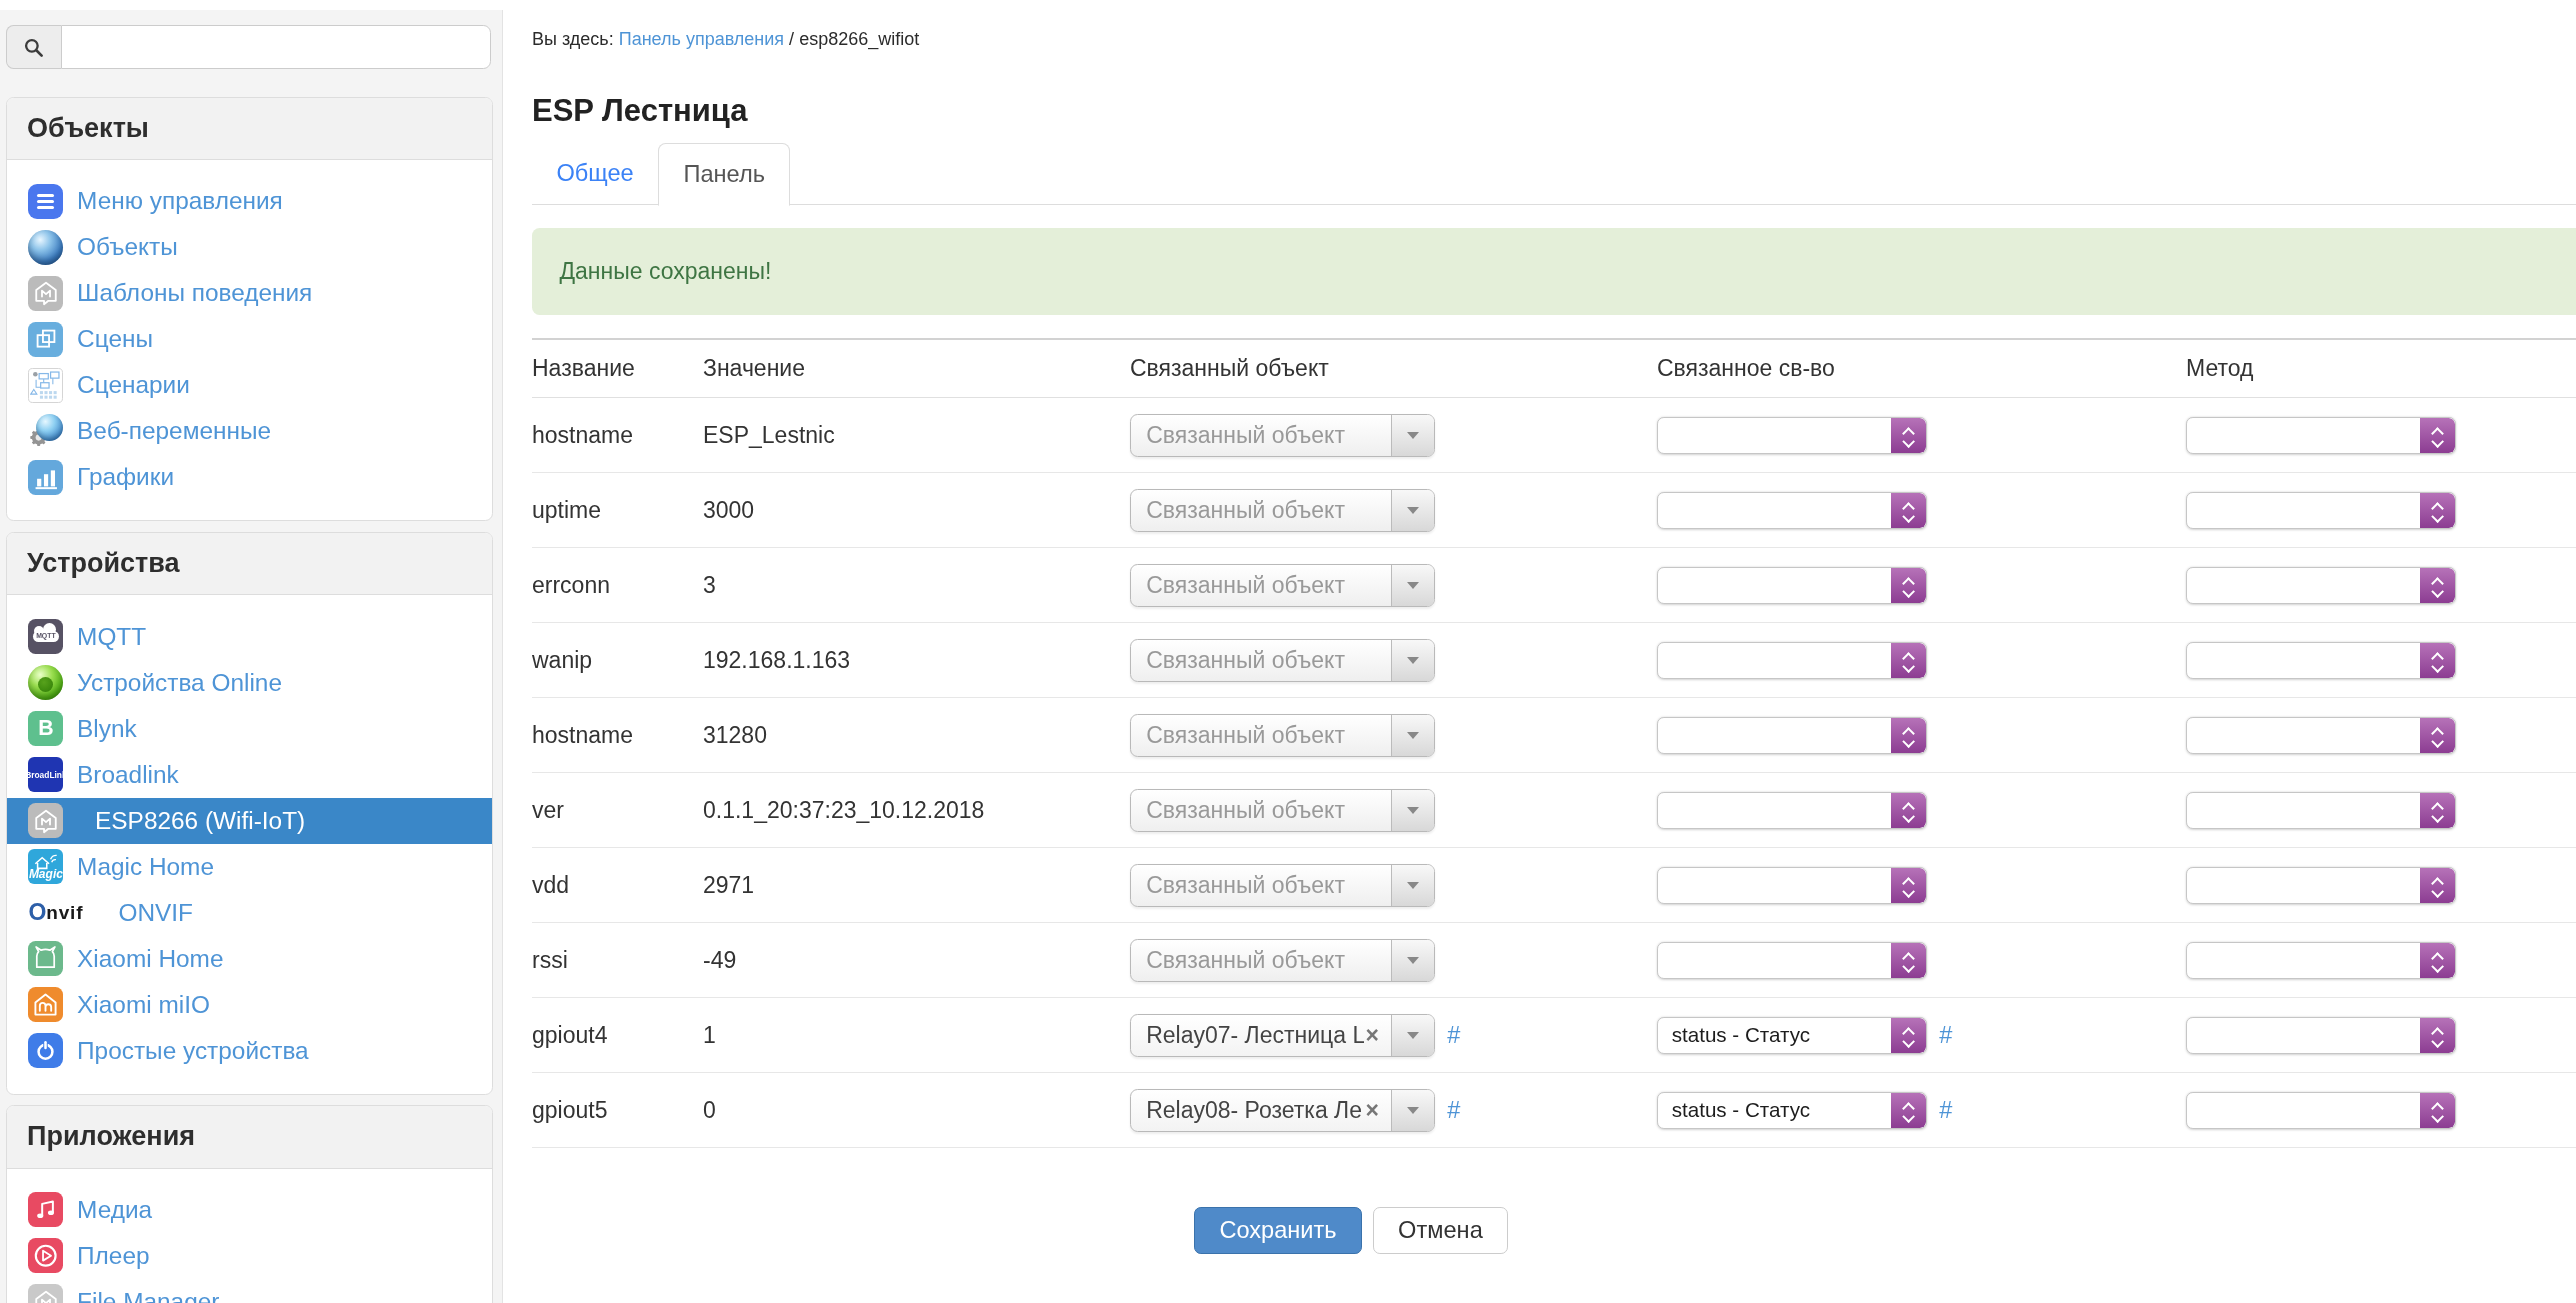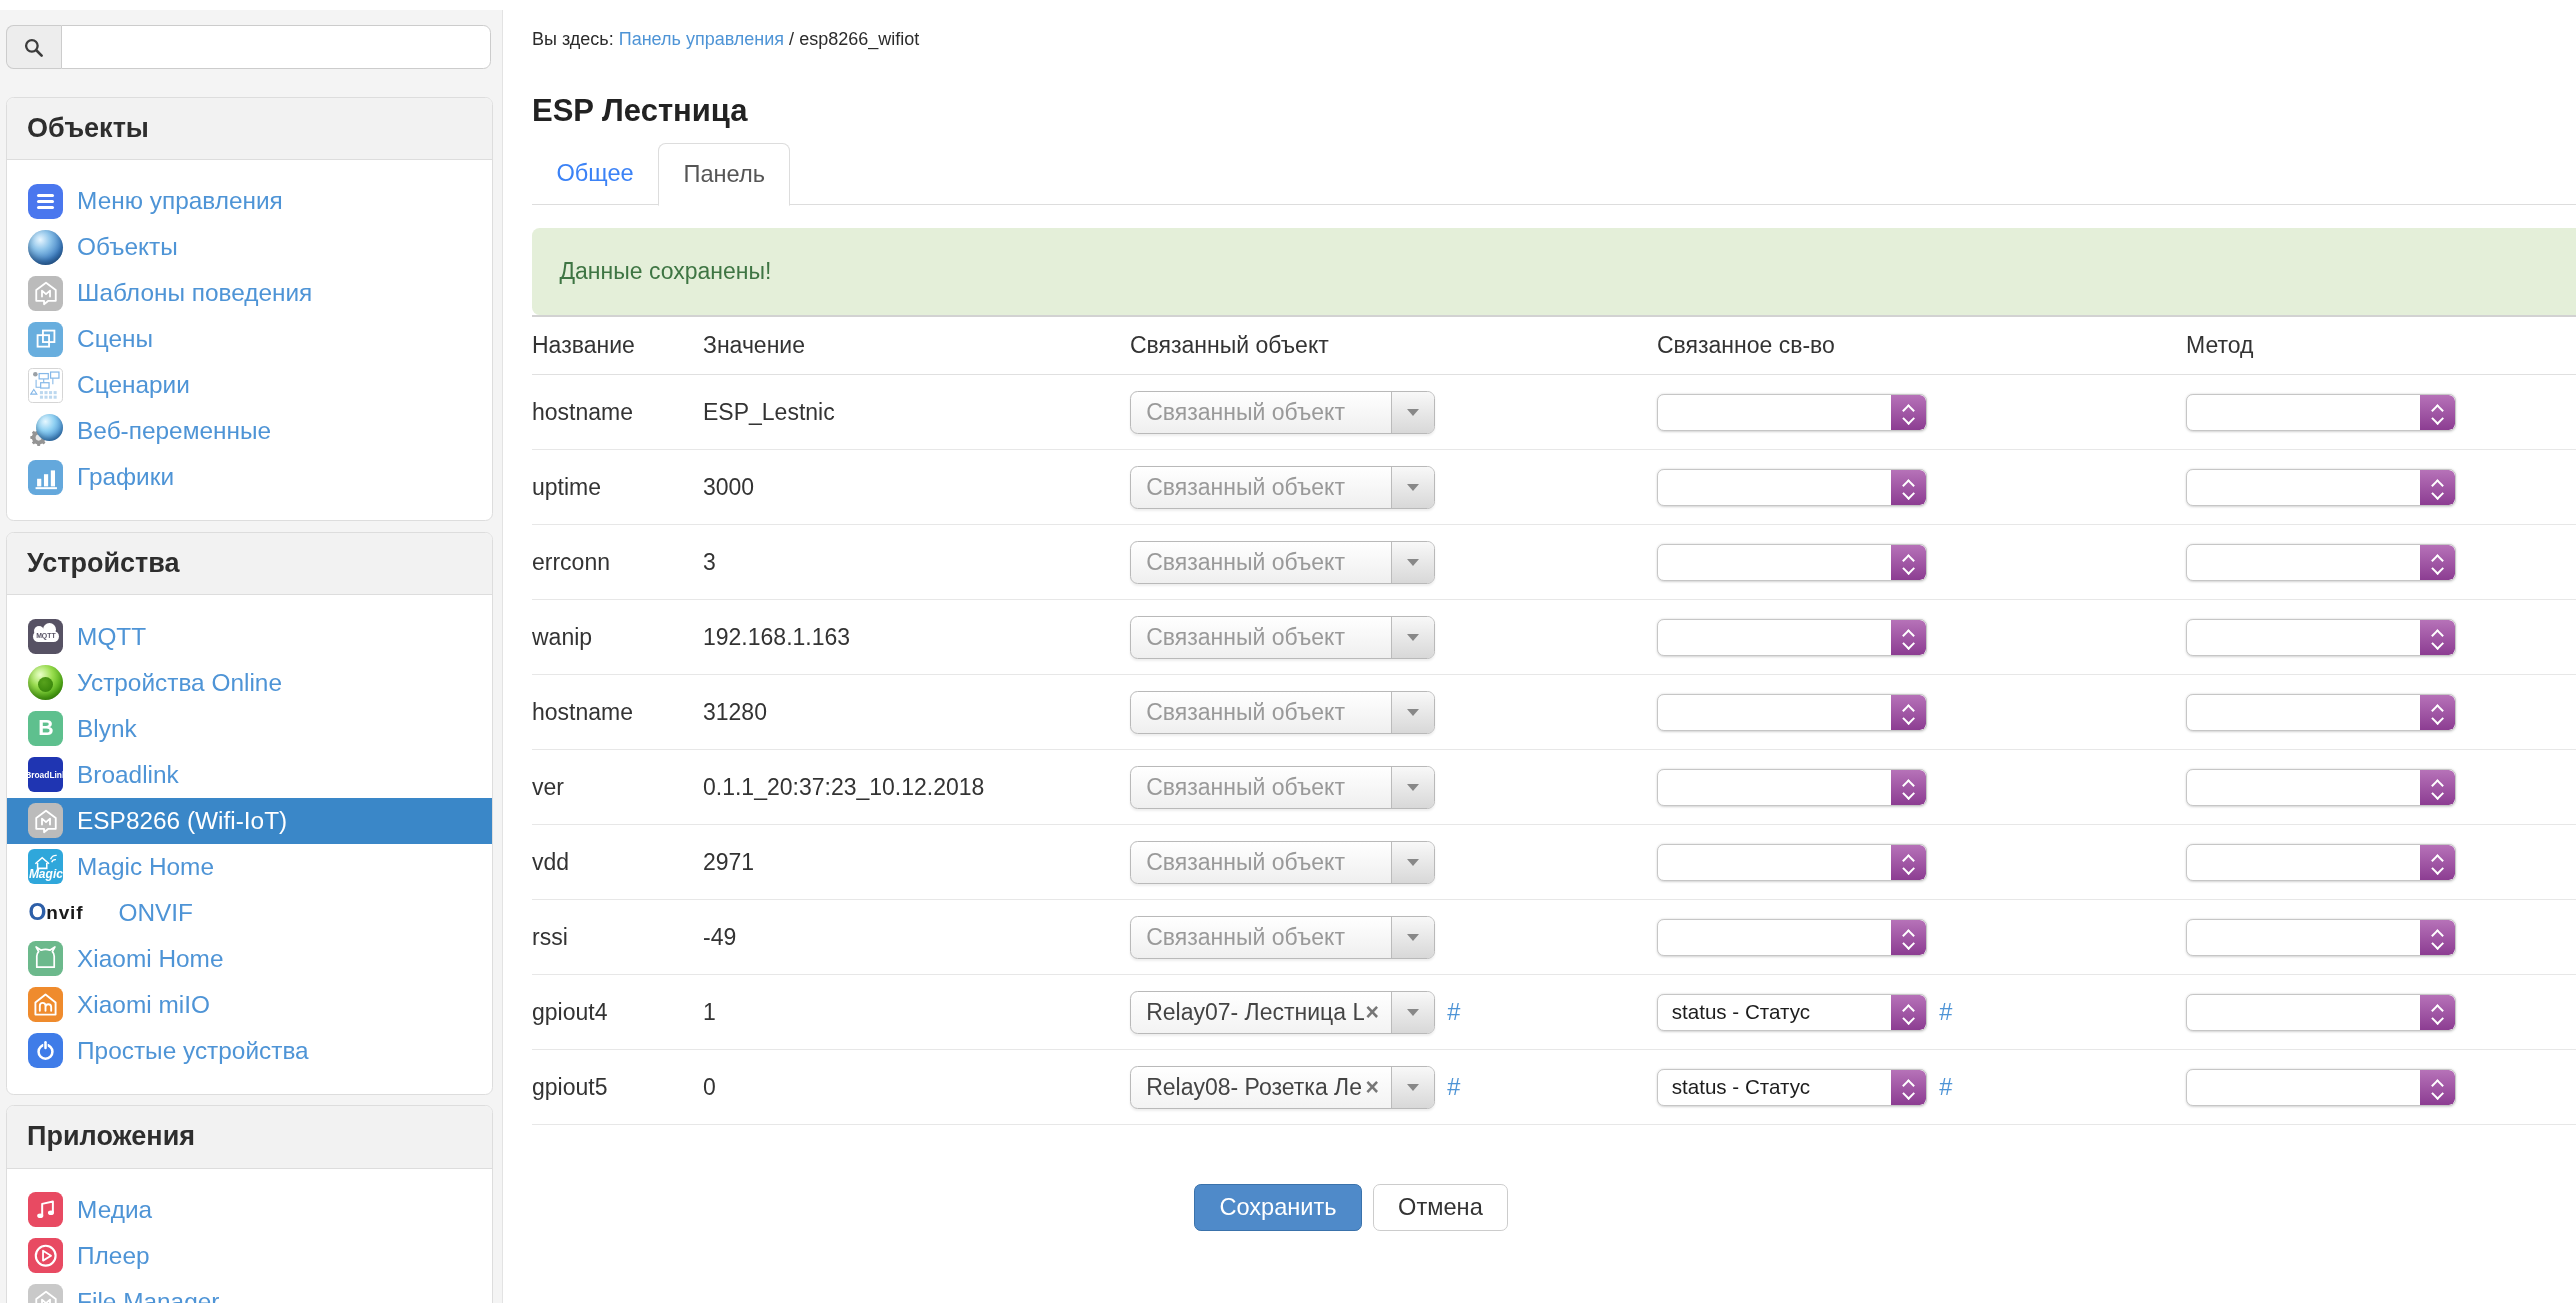--- a/index.html
+++ b/index.html
@@ -14,21 +14,21 @@
     border-radius:7.6px 0 0 7.6px; display:flex; align-items:center; justify-content:center; }
   .search-input { flex:1; border:1.5px solid #ccc; border-radius:0 7.6px 7.6px 0;
     background:#fff; font-size:23px; padding:0 12.2px; outline:none; }
   .panel { margin:0 9.1px 10.7px 6.1px; background:#fff; border:1.5px solid #ddd; border-radius:7.6px; overflow:hidden; }
   .panel-header { background:#f2f2f2; border-bottom:1.5px solid #ddd; padding:15.2px 20px;
     font-size:27px; font-weight:600; color:#2e2e2e; }
   .panel-body { padding:18.3px 0 20px 0; }
   .side-item { display:flex; align-items:center; height:46px; padding-left:21.3px;
     cursor:pointer; }
   .side-item .lbl { font-size:24.4px; color:#4e94d6; white-space:nowrap; }
-  .side-item.selected { background:#3a87c8; }
+  .side-item.selected { background:#3a87c8;gap:18px; }
   .side-item.selected .lbl { color:#fff; }
 
   .icn { width:35px; height:35px; flex:0 0 35px; border-radius:7.6px; margin-right:13.7px;
     display:flex; align-items:center; justify-content:center; position:relative; overflow:visible; }
   .icn svg { display:block; }
   .icn-menu { background:#4a77ee; border-radius:9.1px; }
   .bars { width:17px; height:3px; background:#fff; border-radius:1.5px;
     box-shadow:0 -6.1px 0 #fff, 0 6.1px 0 #fff; }
   .icn-globe { border-radius:50%;
     background:radial-gradient(circle at 35% 28%, #e8f6ff 0%, #8ec4ea 30%, #3c7cc0 65%, #174a86 100%);
@@ -77,21 +77,21 @@
   .breadcrumb a { color:#4e94d6; text-decoration:none; }
   .page-title { margin-top:43px; font-size:31px; font-weight:bold; color:#222; }
   .tabs { display:flex; margin-top:13.7px; border-bottom:1.5px solid #ddd; }
   .tab { font-size:23.6px; padding:17px 24.4px; cursor:pointer; }
   .tab.inactive { color:#3b82f6; }
   .tab.active { color:#555; background:#fff; border:1.5px solid #ddd; border-bottom:1.5px solid #fff;
     margin-bottom:-1.5px; border-radius:7.6px 7.6px 0 0; }
   .alert-success { margin-top:23px; width:calc(100% + 18.3px); background:#e4efd9; color:#3e7543;
     border-radius:7.6px; padding:30px 27.4px; font-size:23px; }
 
-  .dtable { border-top:2.3px solid #d2d2d2; }
+  .dtable { margin-top:23px; border-top:2.3px solid #d2d2d2; }
   .drow { display:grid; grid-template-columns:171px 427px 527px 529px 1fr;
     align-items:center; height:75px; border-bottom:1.5px solid #e7e7e7; font-size:23px; }
   .drow.head { height:58px; border-bottom:1.5px solid #e0e0e0; color:#333; }
   .cell { display:flex; align-items:center; white-space:nowrap; }
 
   .sel2 { display:flex; align-items:center; width:305px; height:43px; border:1.5px solid #b9b9b9;
     border-radius:7.6px; background:linear-gradient(#fff,#efefef); overflow:hidden;
     box-shadow:0 1.5px 2.3px rgba(0,0,0,.07); cursor:pointer; }
   .sel2 .txt { flex:1; padding:0 15.2px; font-size:23px; color:#999;
     white-space:nowrap; overflow:hidden; }

